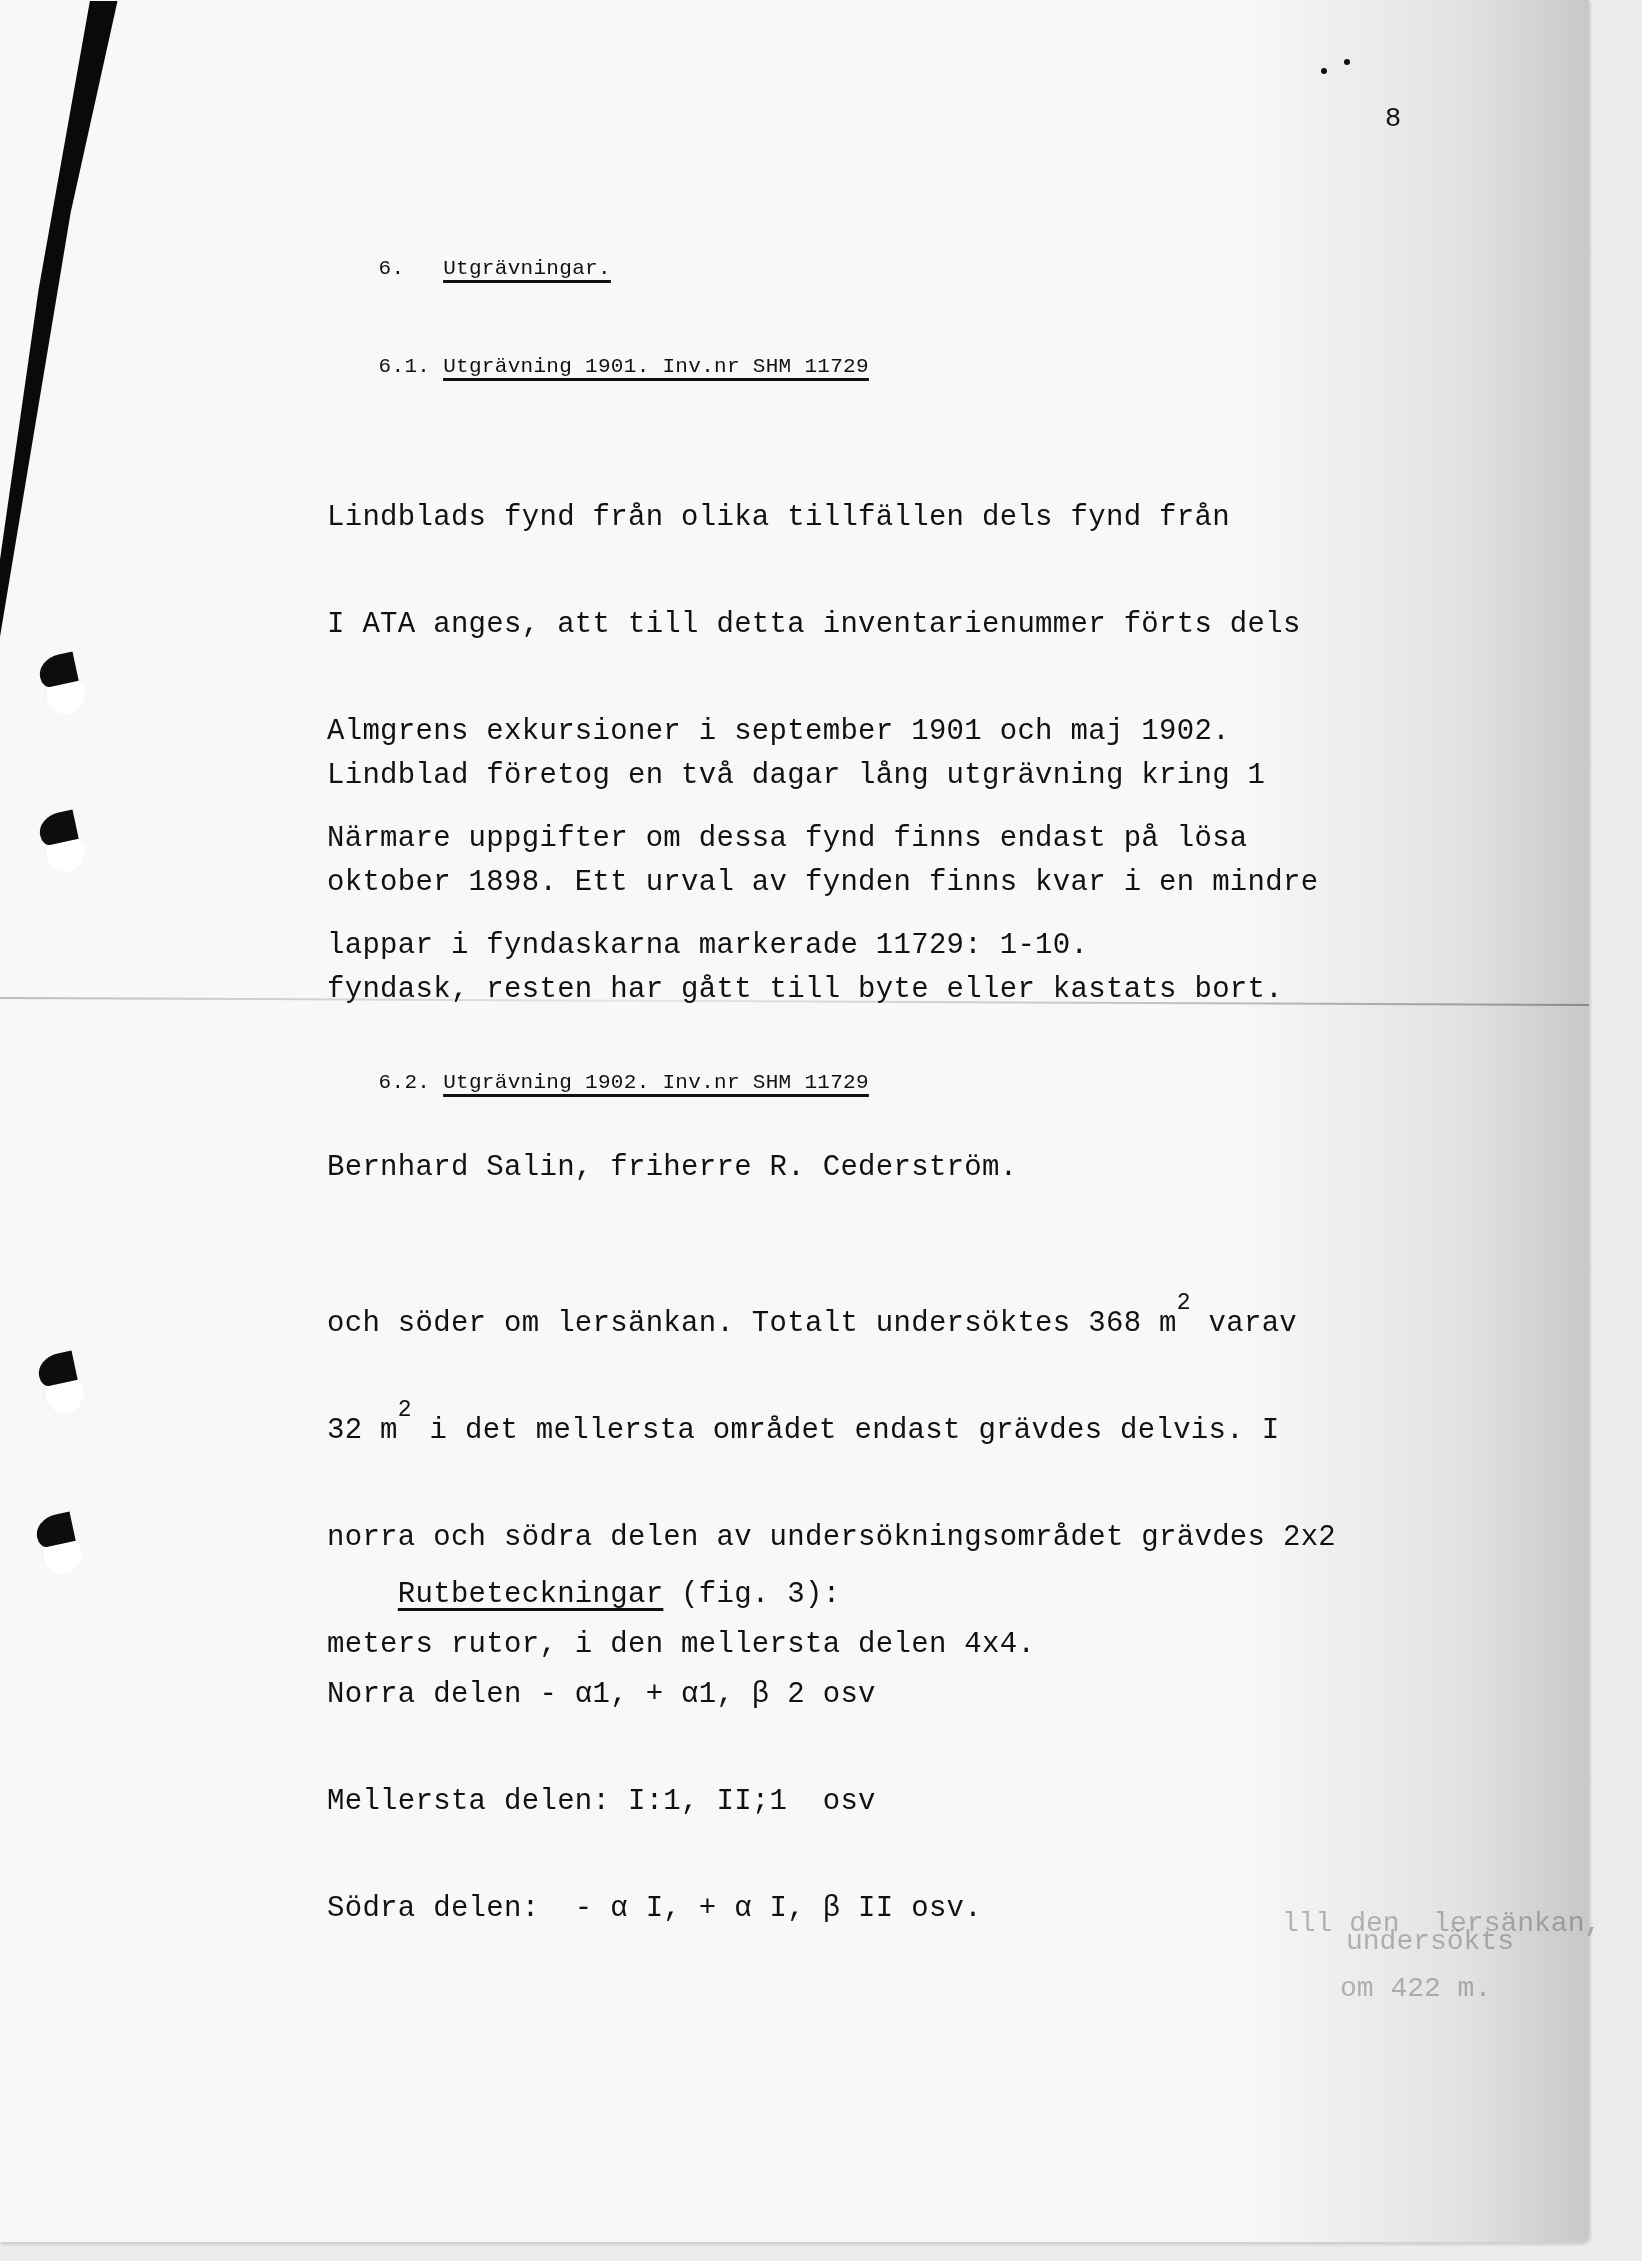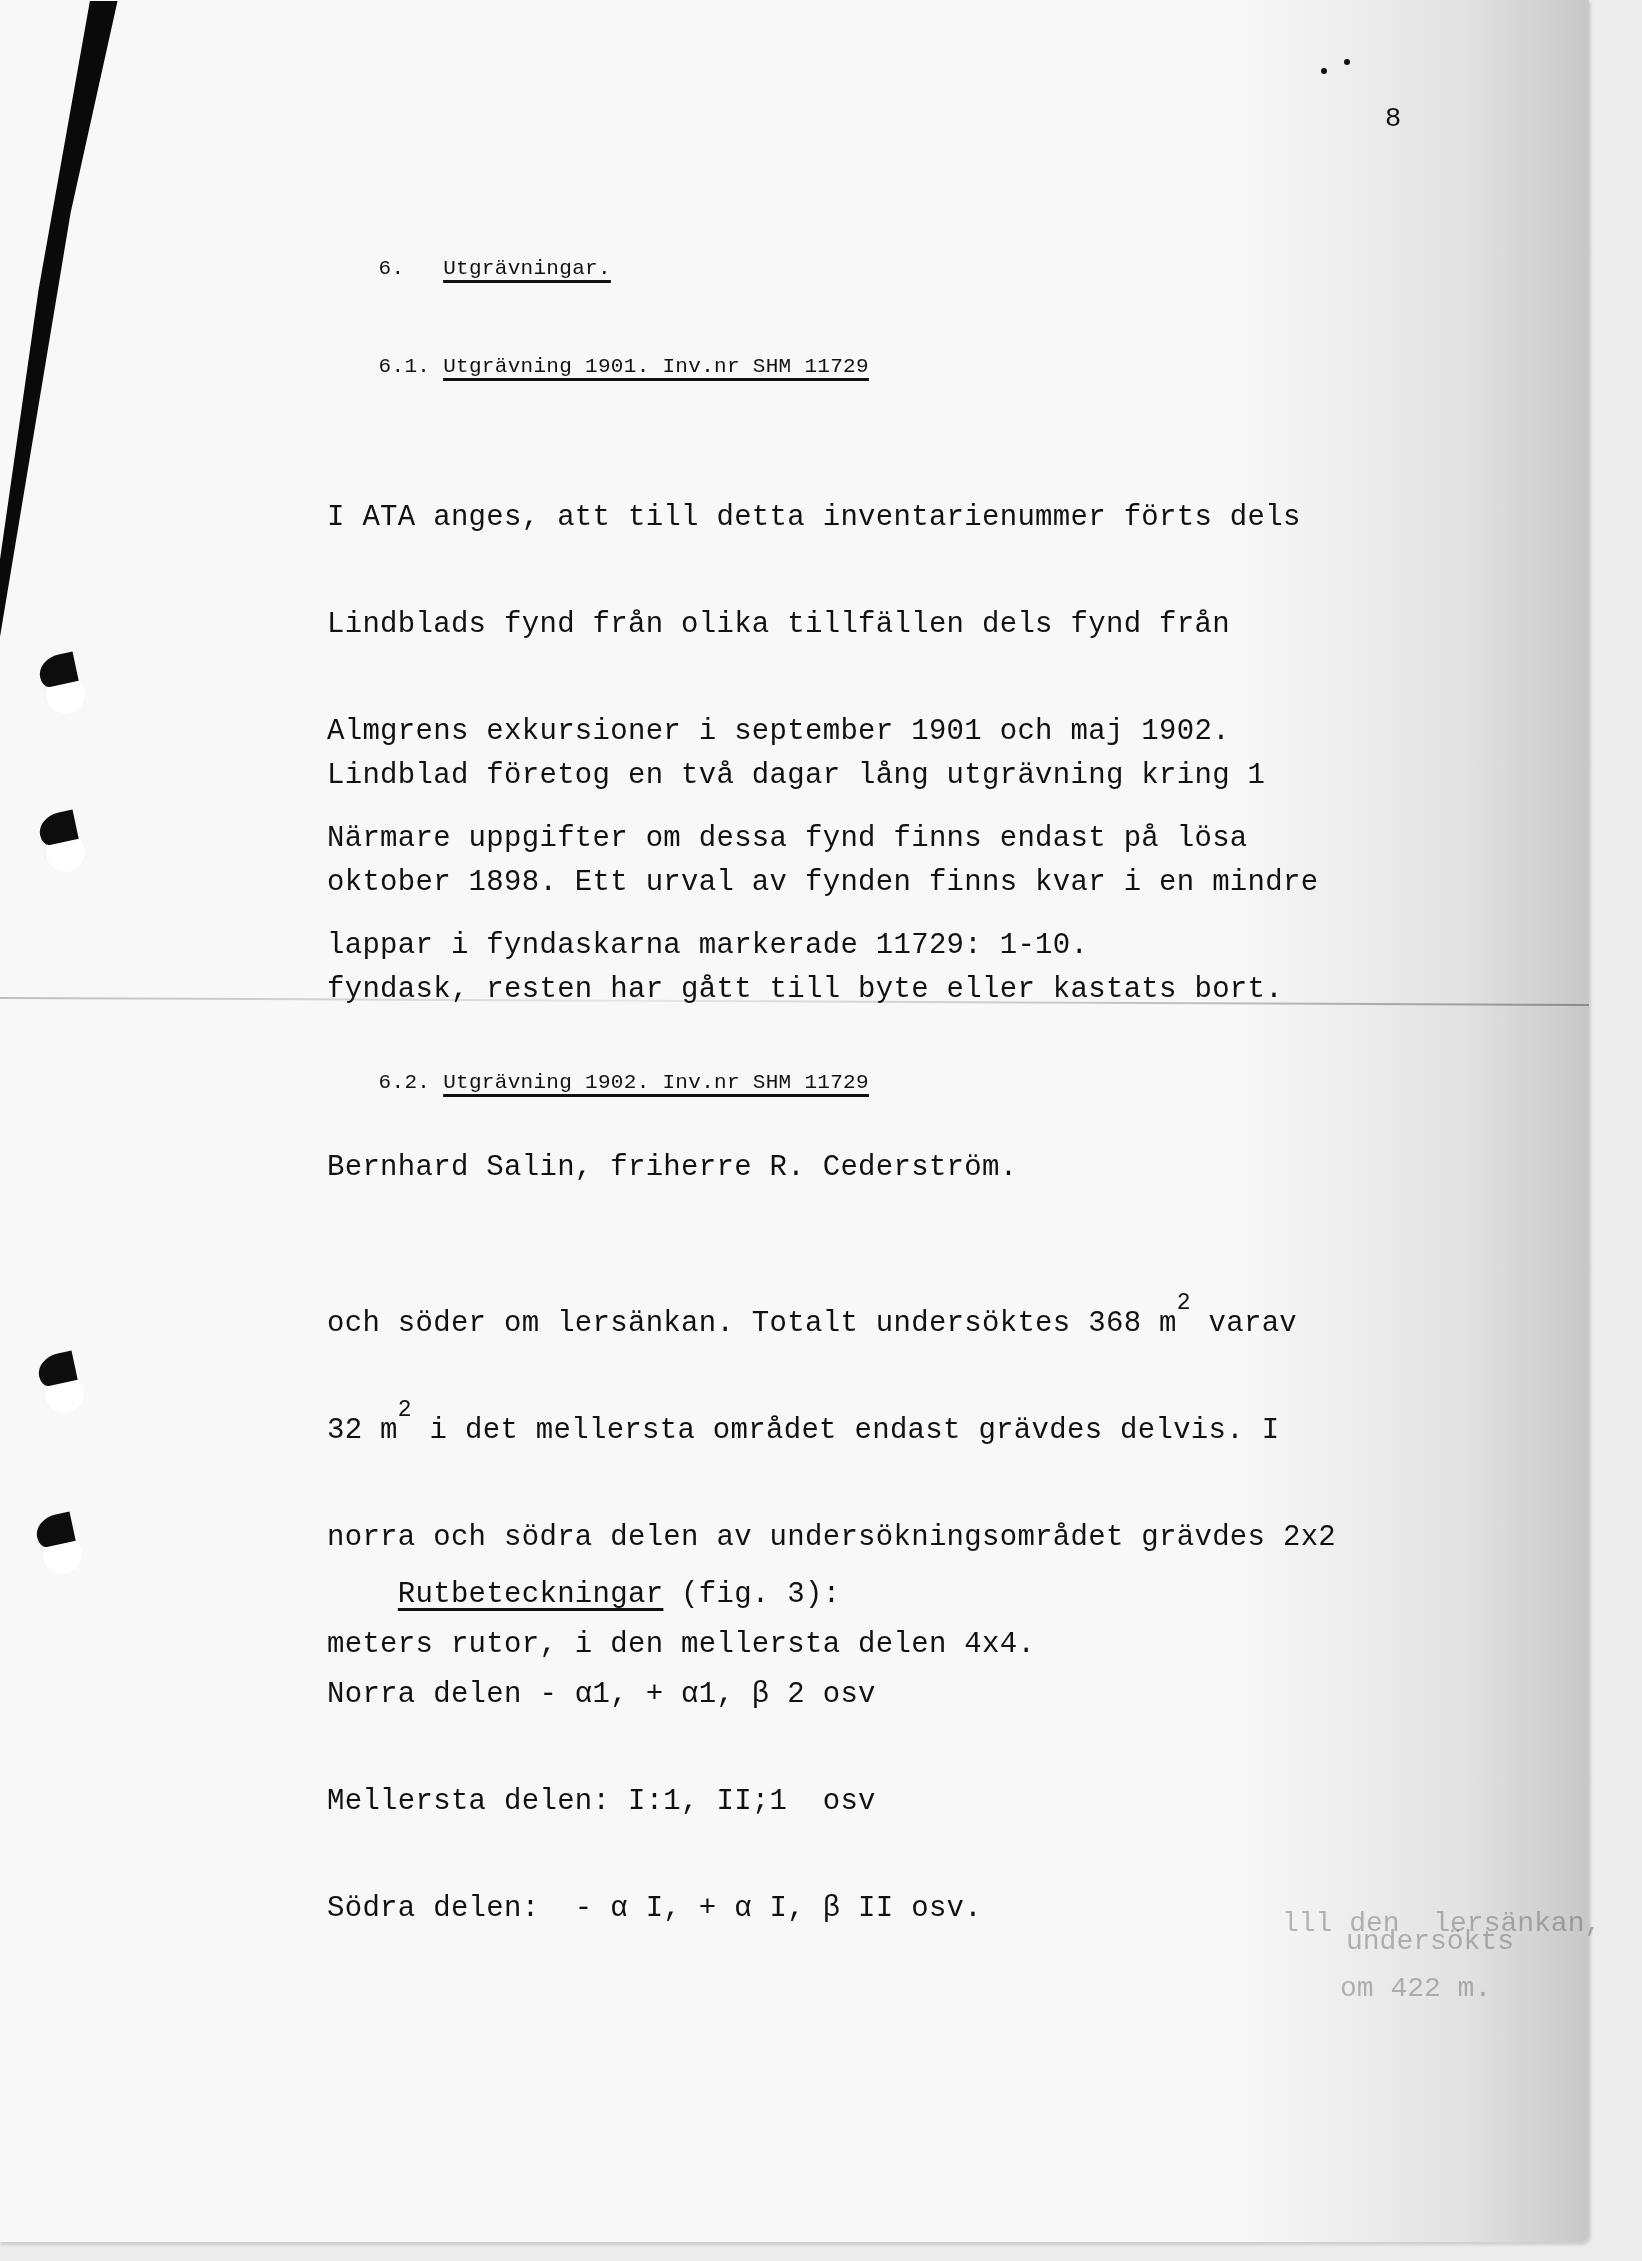--- a/index.html
+++ b/index.html
@@ -77,22 +77,22 @@
 
   <div class="text-block heading" style="top:237px;">
     <span>6.</span><span>   </span><span class="ul">Utgrävningar.</span>
   </div>
 
   <div class="text-block heading" style="top:335px;">
     <span>6.1.</span><span> </span><span class="ul">Utgrävning 1901. Inv.nr SHM 11729</span>
   </div>
 
   <div class="text-block" style="top:445px;">
+    <span class="para-line">Lindblads fynd från olika tillfällen dels fynd från</span>
     <span class="para-line">I ATA anges, att till detta inventarienummer förts dels</span>
-    <span class="para-line">Lindblads fynd från olika tillfällen dels fynd från</span>
     <span class="para-line">Almgrens exkursioner i september 1901 och maj 1902.</span>
     <span class="para-line">Närmare uppgifter om dessa fynd finns endast på lösa</span>
     <span class="para-line">lappar i fyndaskarna markerade 11729: 1-10.</span>
   </div>
 
   <div class="text-block" style="top:703px;">
     <span class="para-line">Lindblad företog en två dagar lång utgrävning kring 1</span>
     <span class="para-line">oktober 1898. Ett urval av fynden finns kvar i en mindre</span>
     <span class="para-line">fyndask, resten har gått till byte eller kastats bort.</span>
   </div>

